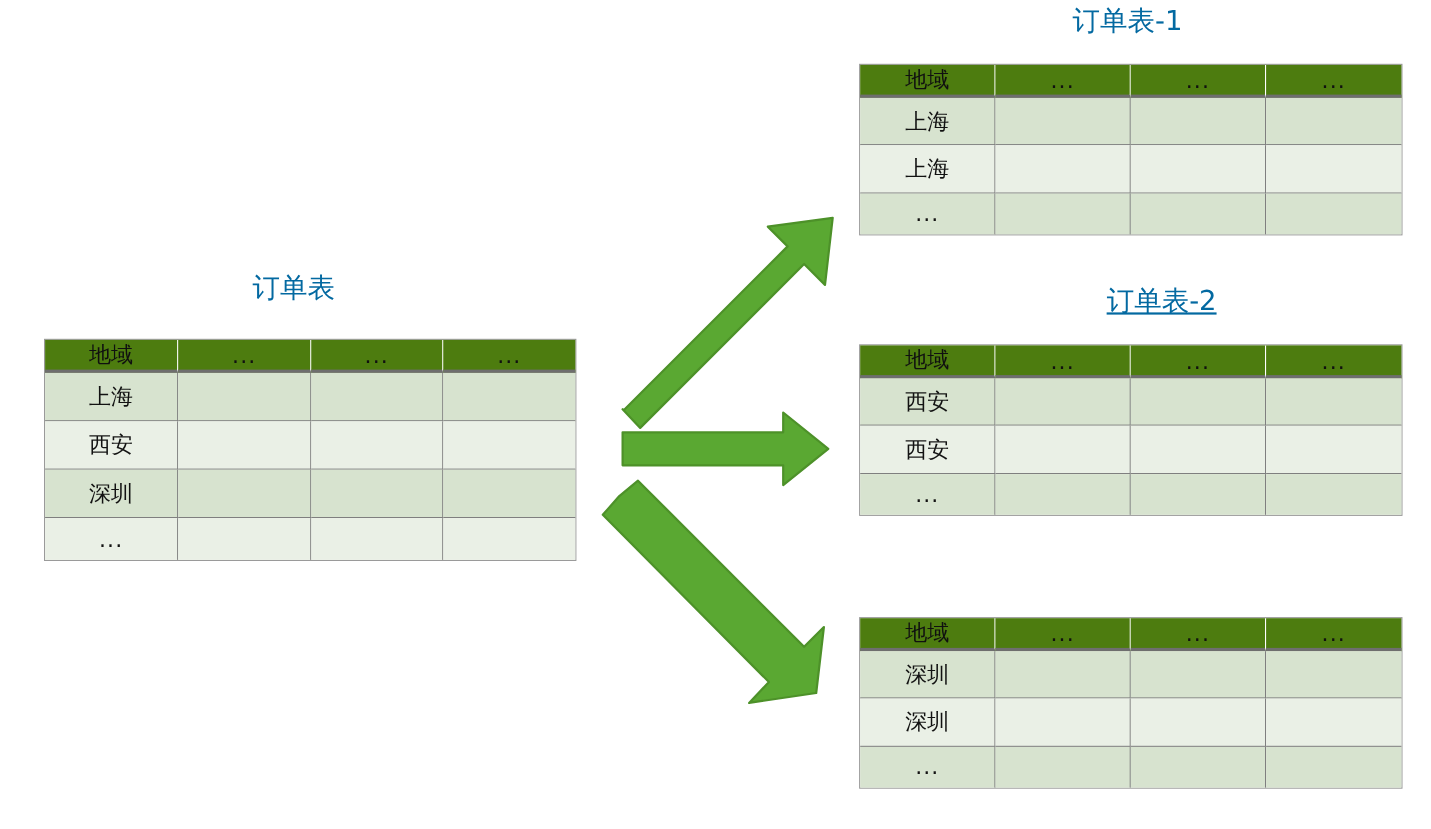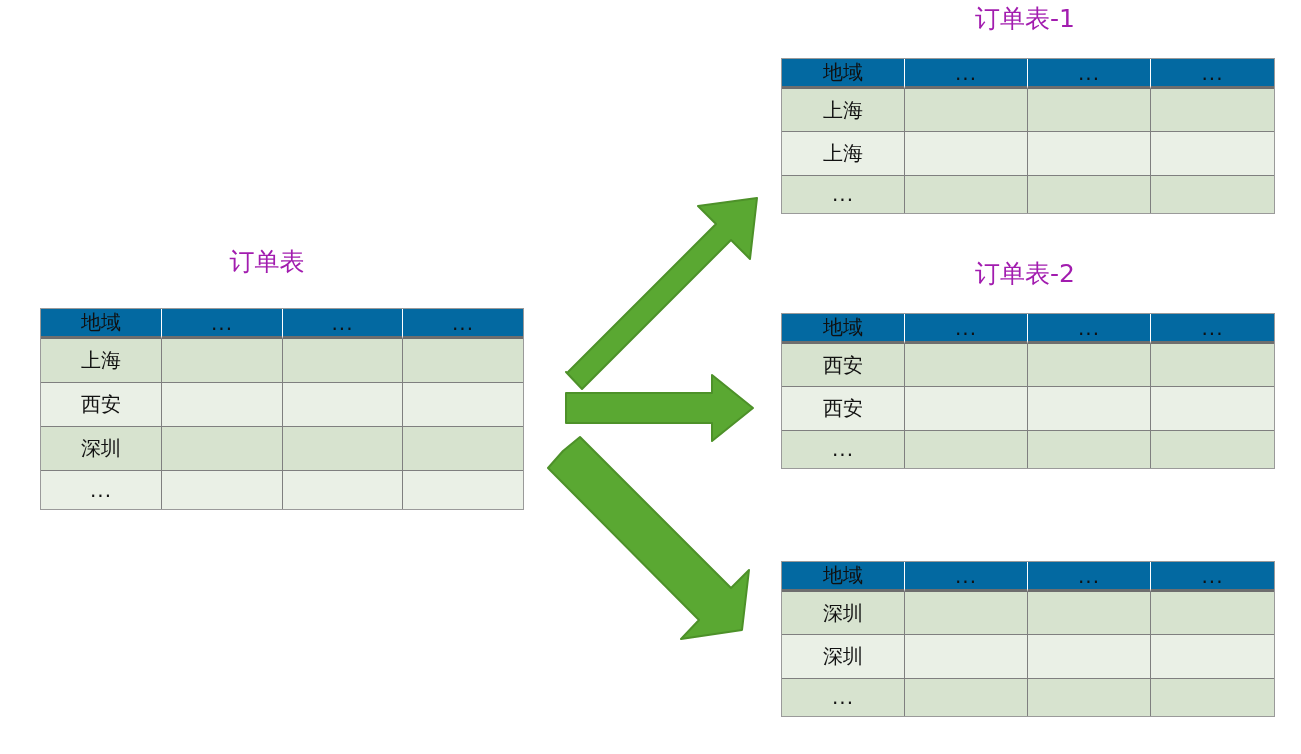--- a/index.html
+++ b/index.html
@@ -17,21 +17,21 @@
     height: 754px;
     background: #ffffff;
     overflow: hidden;
   }
 
   
   .tbl-title {
     position: absolute;
     font-size: 25px;
     line-height: 1;
-    color: #a21caf;
+    color: #0369a1;
     white-space: nowrap;
     text-align: center;
     font-weight: 400;
   }
 
   
   .tbl {
     position: absolute;
     border-collapse: separate;
     border-spacing: 0;
@@ -49,21 +49,21 @@
     font-weight: 400;
     font-size: 20px;
     color: #121212;
     border-right: 1px solid #7f7f7f;
     border-bottom: 1px solid #7f7f7f;
   }
   .tbl td:last-child, .tbl th:last-child { border-right: none; }
   .tbl tr:last-child td { border-bottom: none; }
 
   .tbl thead th {
-    background: #0369a1;
+    background: #4d7c0f;
     border-bottom: 3px solid #6e6e6e;
     border-right: 1px solid #ffffff;
     color: #101010;
   }
   .tbl thead th:last-child { border-right: none; }
 
   .row-a td { background: #d7e3cf; }
   .row-b td { background: #eaf0e6; }
 
   .dots {
@@ -181,21 +181,21 @@
       </tr>
       <tr class="row-a">
         <td class="dots">...</td>
         <td></td>
         <td></td>
         <td></td>
       </tr>
     </tbody>
   </table>
 
-  <div class="tbl-title" style="left:925px; top:261px; width:200px;">订单表-2</div>
+  <div class="tbl-title" style="left:956px; top:261px; width:200px;text-decoration:underline;">订单表-2</div>
 
   <table class="tbl" style="left:781px; top:313px; width:492px; height:156px;">
     <colgroup>
       <col style="width:123px">
         <col style="width:123px">
       <col style="width:123px">
         <col style="width:123px">
     </colgroup>
     <thead>
       <tr>

